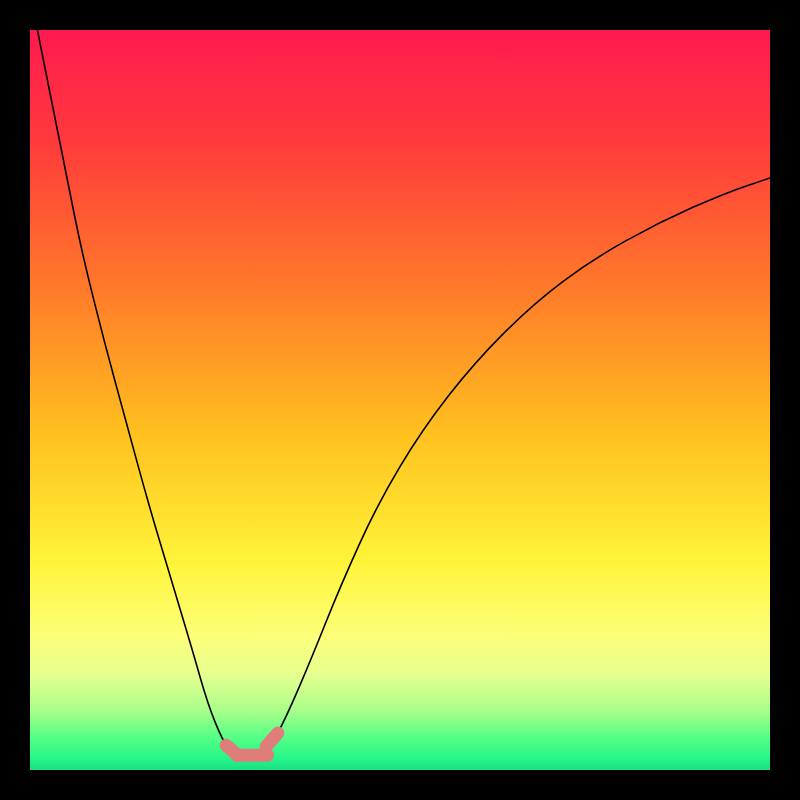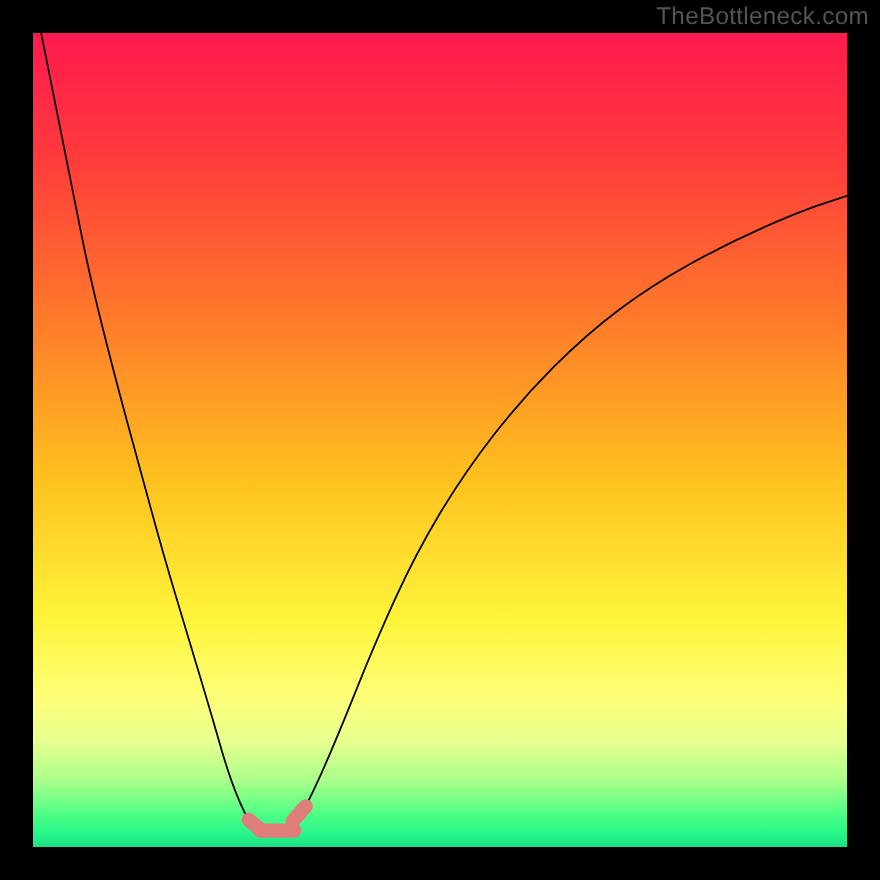--- a/index.html
+++ b/index.html
@@ -48,21 +48,20 @@
     fill: #df7d7b;
     stroke: #df7d7b;
     stroke-width: 13;
     stroke-linecap: round;
   }
 </style>
 </head>
 <body>
 
 <div class="frame">
-  <div class="watermark">TheBottleneck.com</div>
 
   <div class="plot-wrap">
     <svg class="plot" viewBox="0 0 740 740">
       <defs>
         <linearGradient id="bg-grad" x1="0" y1="0" x2="0" y2="1">
         <stop offset="0%" stop-color="#ff1a4f"></stop>
             <stop offset="15%" stop-color="#ff3a3c"></stop>
             <stop offset="35%" stop-color="#ff7a2a"></stop>
             <stop offset="55.00000000000001%" stop-color="#ffc21f"></stop>
             <stop offset="72%" stop-color="#fff43a"></stop>

